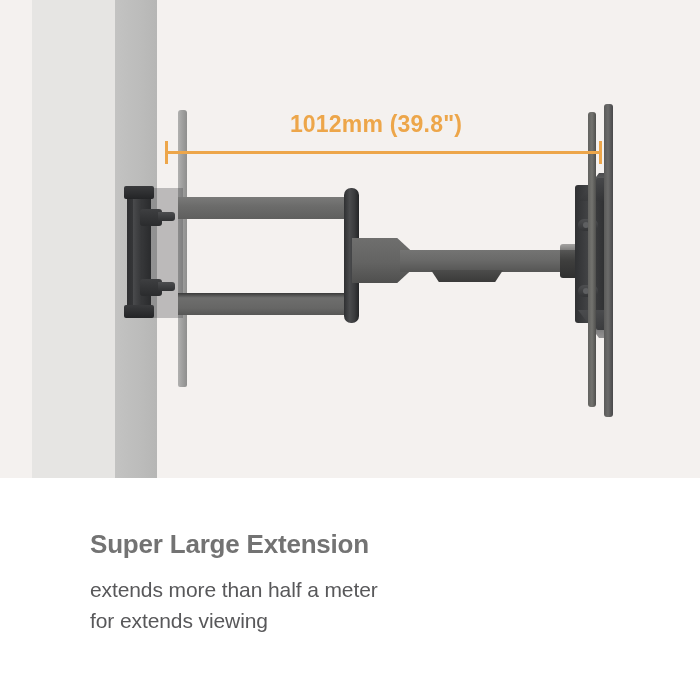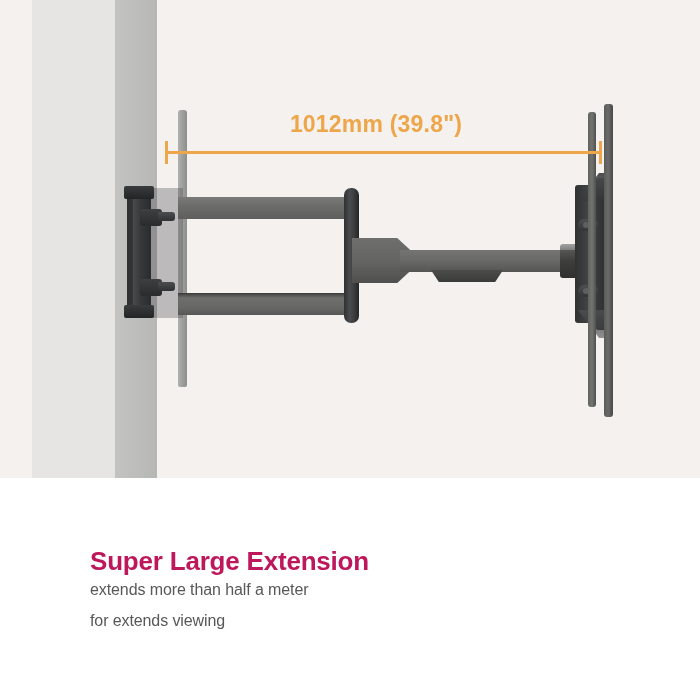--- a/index.html
+++ b/index.html
@@ -289,31 +289,31 @@
     position: absolute;
     left: 0;
     top: 478px;
     width: 700px;
     height: 222px;
     background: #ffffff;
   }
   .caption-heading {
     position: absolute;
     left: 90px;
-    top: 68px;
+    top: 51px;
     font-size: 26px;
     font-weight: bold;
-    color: #be185d;
+    color: #737373;
     letter-spacing: -0.2px;
   }
   .caption-body {
     position: absolute;
     left: 90px;
     top: 96px;
-    font-size: 16px;
+    font-size: 21px;
     line-height: 31px;
     color: #58585a;
     letter-spacing: -0.1px;
   }
 </style>
 </head>
 <body>
 
 <div id="page">
 

